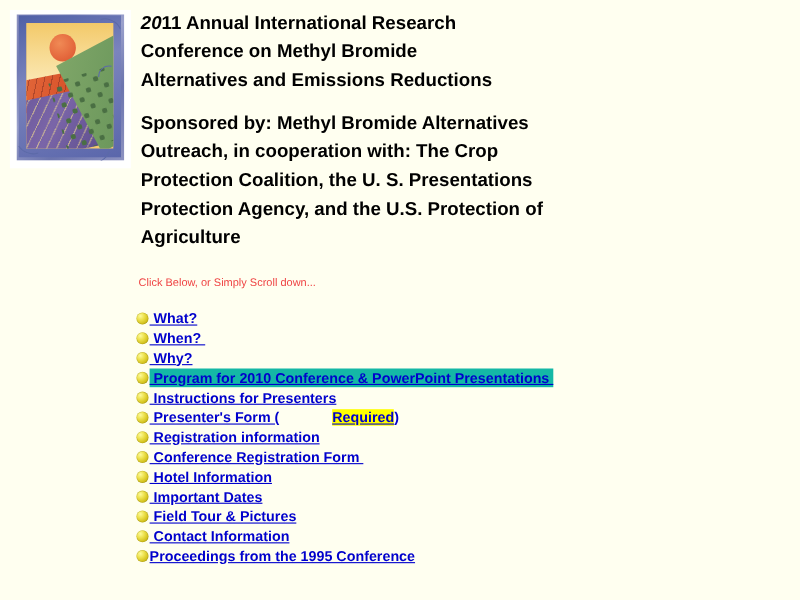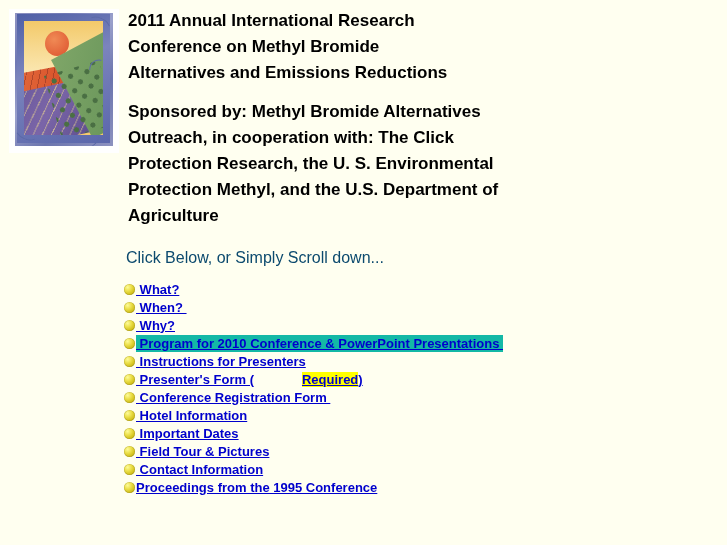--- a/index.html
+++ b/index.html
@@ -146,38 +146,38 @@
     width: 440px;
   }
 
   .head-line {
     font-size: 17px;
     font-weight: bold;
     line-height: 26px;
     letter-spacing: 0px;
     color: #000000;
   }
-  .head-line .ital { }
+  .head-line .ital { font-style: italic; }
 
   #sponsor-para {
     margin-top: 13px;
   }
 
   
   #links-section {
     position: absolute;
     left: 124px;
     top: 250px;
     width: 560px;
   }
 
   #click-below {
-    font-size: 16px;
+    font-size: 10px;
     font-weight: normal;
-    color: #0c4a6e;
+    color: #ef4444;
     line-height: 16px;
     margin-bottom: 14px;
     padding-left: 2px;
   }
 
   ul#link-list {
     list-style: none;
     margin: 0;
     padding: 0;
   }
@@ -243,23 +243,23 @@
   </div>
 
   <div id="header-text">
     <div id="title-lines">
         <div class="head-line"><span class="ital">20</span>11 Annual International Research</div>
         <div class="head-line">Conference on Methyl Bromide</div>
         <div class="head-line">Alternatives and Emissions Reductions</div>
       </div>
     <div id="sponsor-para">
         <div class="head-line">Sponsored by: Methyl Bromide Alternatives</div>
-        <div class="head-line">Outreach, in cooperation with: The Click</div>
-        <div class="head-line">Protection Research, the U. S. Environmental</div>
-        <div class="head-line">Protection Methyl, and the U.S. Department of</div>
+        <div class="head-line">Outreach, in cooperation with: The Crop</div>
+        <div class="head-line">Protection Coalition, the U. S. Presentations</div>
+        <div class="head-line">Protection Agency, and the U.S. Protection of</div>
         <div class="head-line">Agriculture</div>
       </div>
   </div>
 </div>
 
 <div id="links-section">
   <div id="click-below">Click Below, or Simply Scroll down...</div>
   <ul id="link-list">
       <li class="link-row">
         <span class="bullet-ball"></span>
@@ -280,20 +280,24 @@
       <li class="link-row">
         <span class="bullet-ball"></span>
         <a class="item-link" href="#"> Instructions for Presenters</a>
       </li>
       <li class="link-row">
         <span class="bullet-ball"></span>
         <a class="item-link" href="#"> Presenter's Form (<span class="hl-part">Required</span>)</a>
       </li>
       <li class="link-row">
         <span class="bullet-ball"></span>
+        <a class="item-link" href="#"> Registration information</a>
+      </li>
+      <li class="link-row">
+        <span class="bullet-ball"></span>
         <a class="item-link" href="#"> Conference Registration Form </a>
       </li>
       <li class="link-row">
         <span class="bullet-ball"></span>
         <a class="item-link" href="#"> Hotel Information</a>
       </li>
       <li class="link-row">
         <span class="bullet-ball"></span>
         <a class="item-link" href="#"> Important Dates</a>
       </li>

